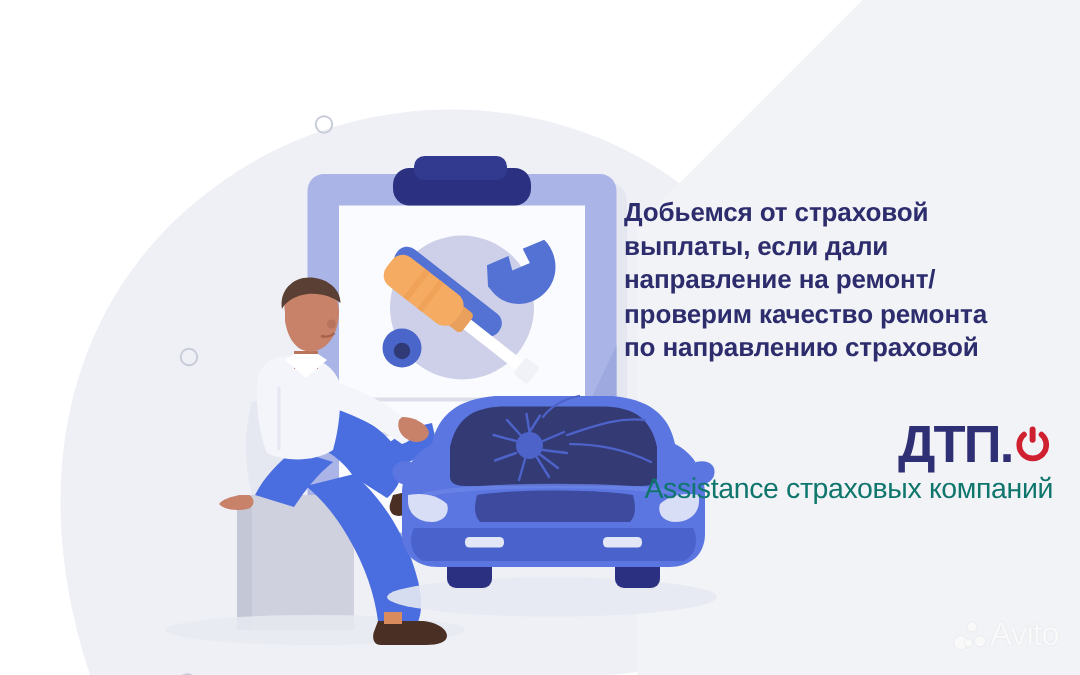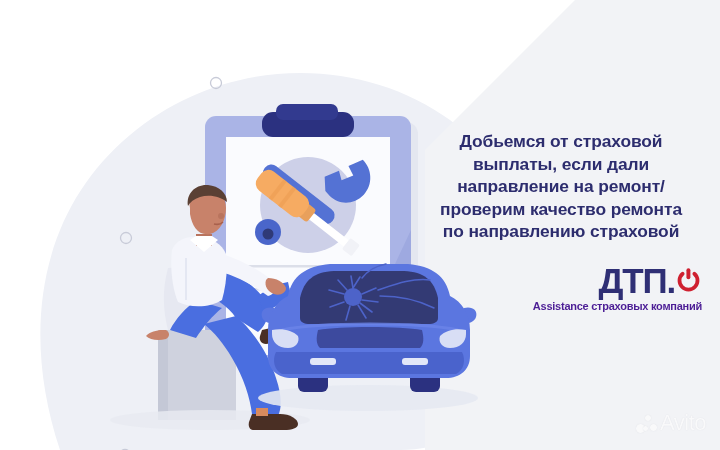--- a/index.html
+++ b/index.html
@@ -22,33 +22,33 @@
     top: 0; left: 0;
     width: 720px;
     height: 450px;
   }
   
   #headline {
     position: absolute;
     right: 14px;
     top: 130px;
     width: 290px;
-    text-align: center;
+    text-align: left;
     font-weight: bold;
     font-size: 17.4px;
     line-height: 22.5px;
     color: #2d2d6e;
     letter-spacing: -0.1px;
     white-space: pre-line;
   }
   
   #logo-block {
     position: absolute;
     right: 18px;
-    top: 262px;
+    top: 278px;
     width: 275px;
     text-align: right;
   }
   #logo-wordmark {
     display: flex;
     align-items: center;
     justify-content: flex-end;
     height: 36px;
     line-height: 1;
   }
@@ -61,23 +61,23 @@
   #power-icon {
     display: inline-block;
     position: relative;
     width: 27px;
     height: 27px;
     margin: 0 0px 0 0px;
     flex: 0 0 auto;
   }
   #logo-tagline {
     margin-top: 2px;
-    font-size: 11px;
-    font-weight: bold;
-    color: #4c1d95;
+    font-size: 19px;
+    font-weight: normal;
+    color: #0f766e;
     letter-spacing: -0.25px;
     text-align: right;
   }
   
   #avito-watermark {
     position: absolute;
     right: 14px;
     bottom: 14px;
     display: flex;
     align-items: center;

